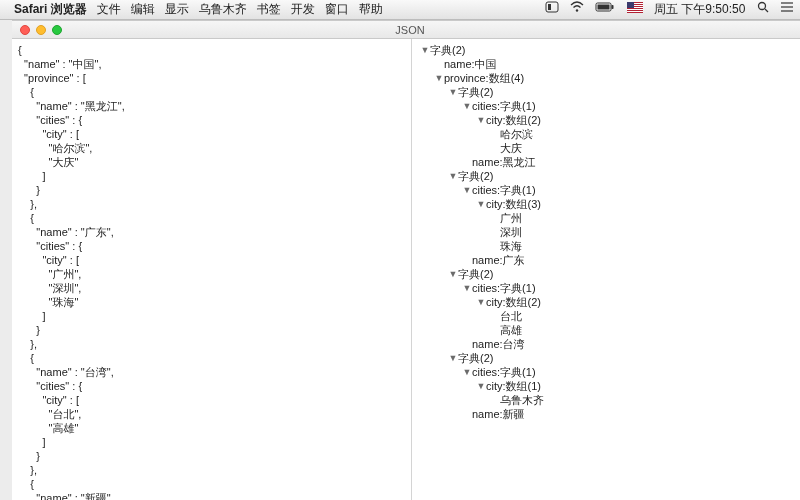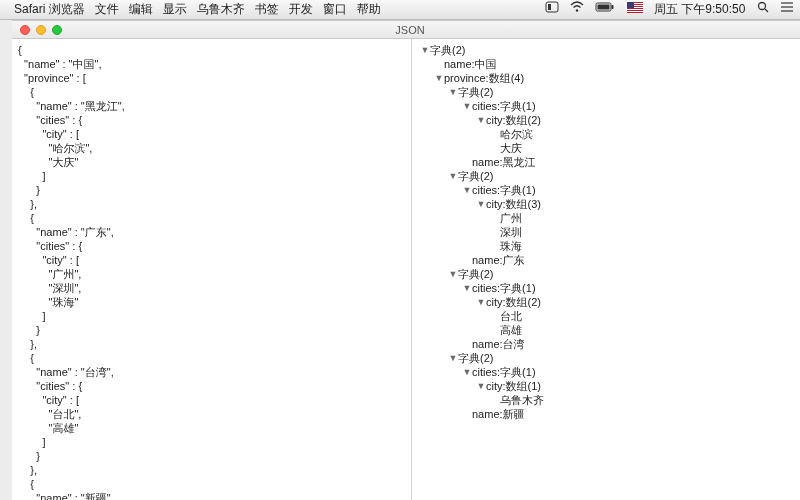--- a/index.html
+++ b/index.html
@@ -1,20 +1,20 @@
 <!DOCTYPE html>
 <html><head>
 <meta charset="utf-8">
 <style>
   * { margin: 0; padding: 0; box-sizing: border-box; }
   html, body { width: 800px; height: 500px; overflow: hidden; font-family: -apple-system, "Helvetica Neue", Arial, sans-serif; background: #ececec; }
   
   .menubar { height: 20px; background: linear-gradient(#f9f9f9,#e3e3e3); border-bottom: 1px solid #bcbcbc; display: flex; align-items: center; font-size: 12px; color: #222; padding: 0 6px; }
   .menubar .apple { font-size: 13px; margin-right: 8px; }
-  .menubar .appname { font-weight: 400; margin-right: 10px; }
+  .menubar .appname { font-weight: 700; margin-right: 10px; }
   .menubar .menuitem { margin-right: 10px; cursor: default; font-family: Liberation Mono, monospace; }
   .menubar .spacer { flex: 1; }
   .menubar .right span { margin-left: 8px; display: inline-flex; align-items: center; }
   .menubar svg { display: block; }
   
   .window { position: absolute; left: 12px; top: 20px; width: 800px; height: 480px; background: #fff; border-top: 1px solid #c9c9c9; }
   .titlebar { height: 18px; background: linear-gradient(#f6f6f6,#e8e8e8); border-bottom: 1px solid #c9c9c9; display: flex; align-items: center; font-size: 11px; color: #555; }
   .traffic { display: flex; gap: 6px; padding-left: 8px; }
   .dot { width: 10px; height: 10px; border-radius: 50%; }
   .dot.red { background: #ff5f57; border: 0.5px solid #e24640; }

